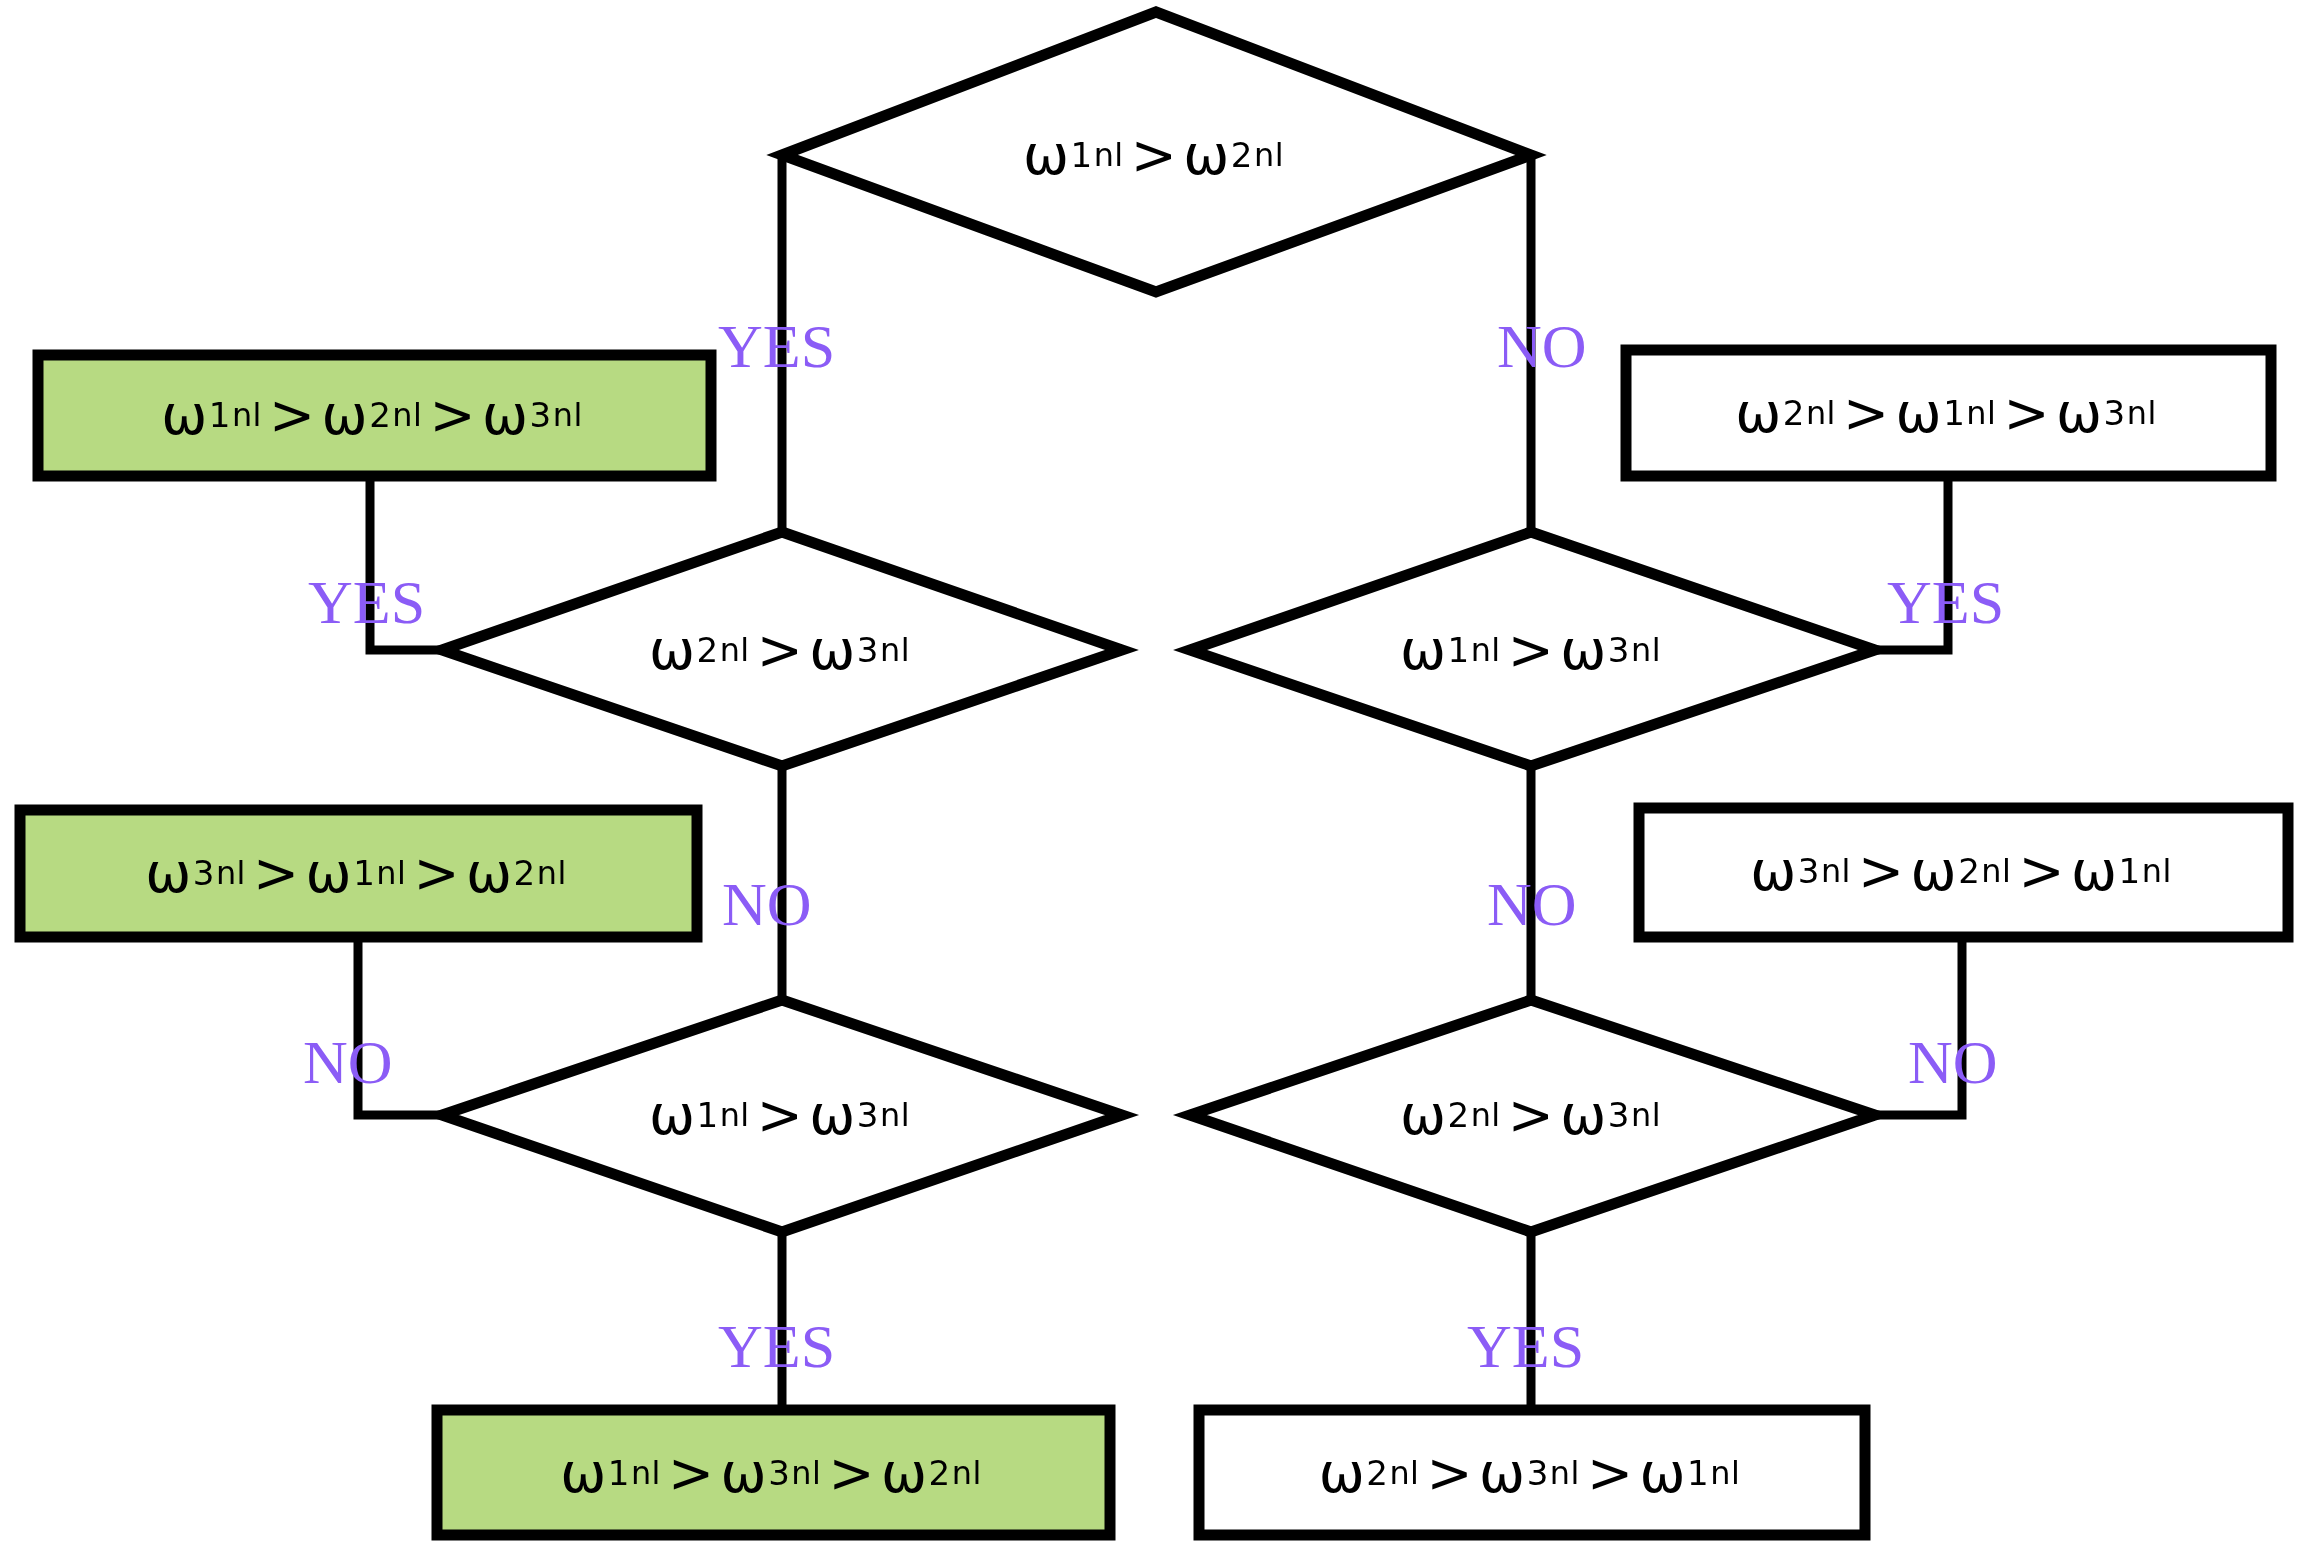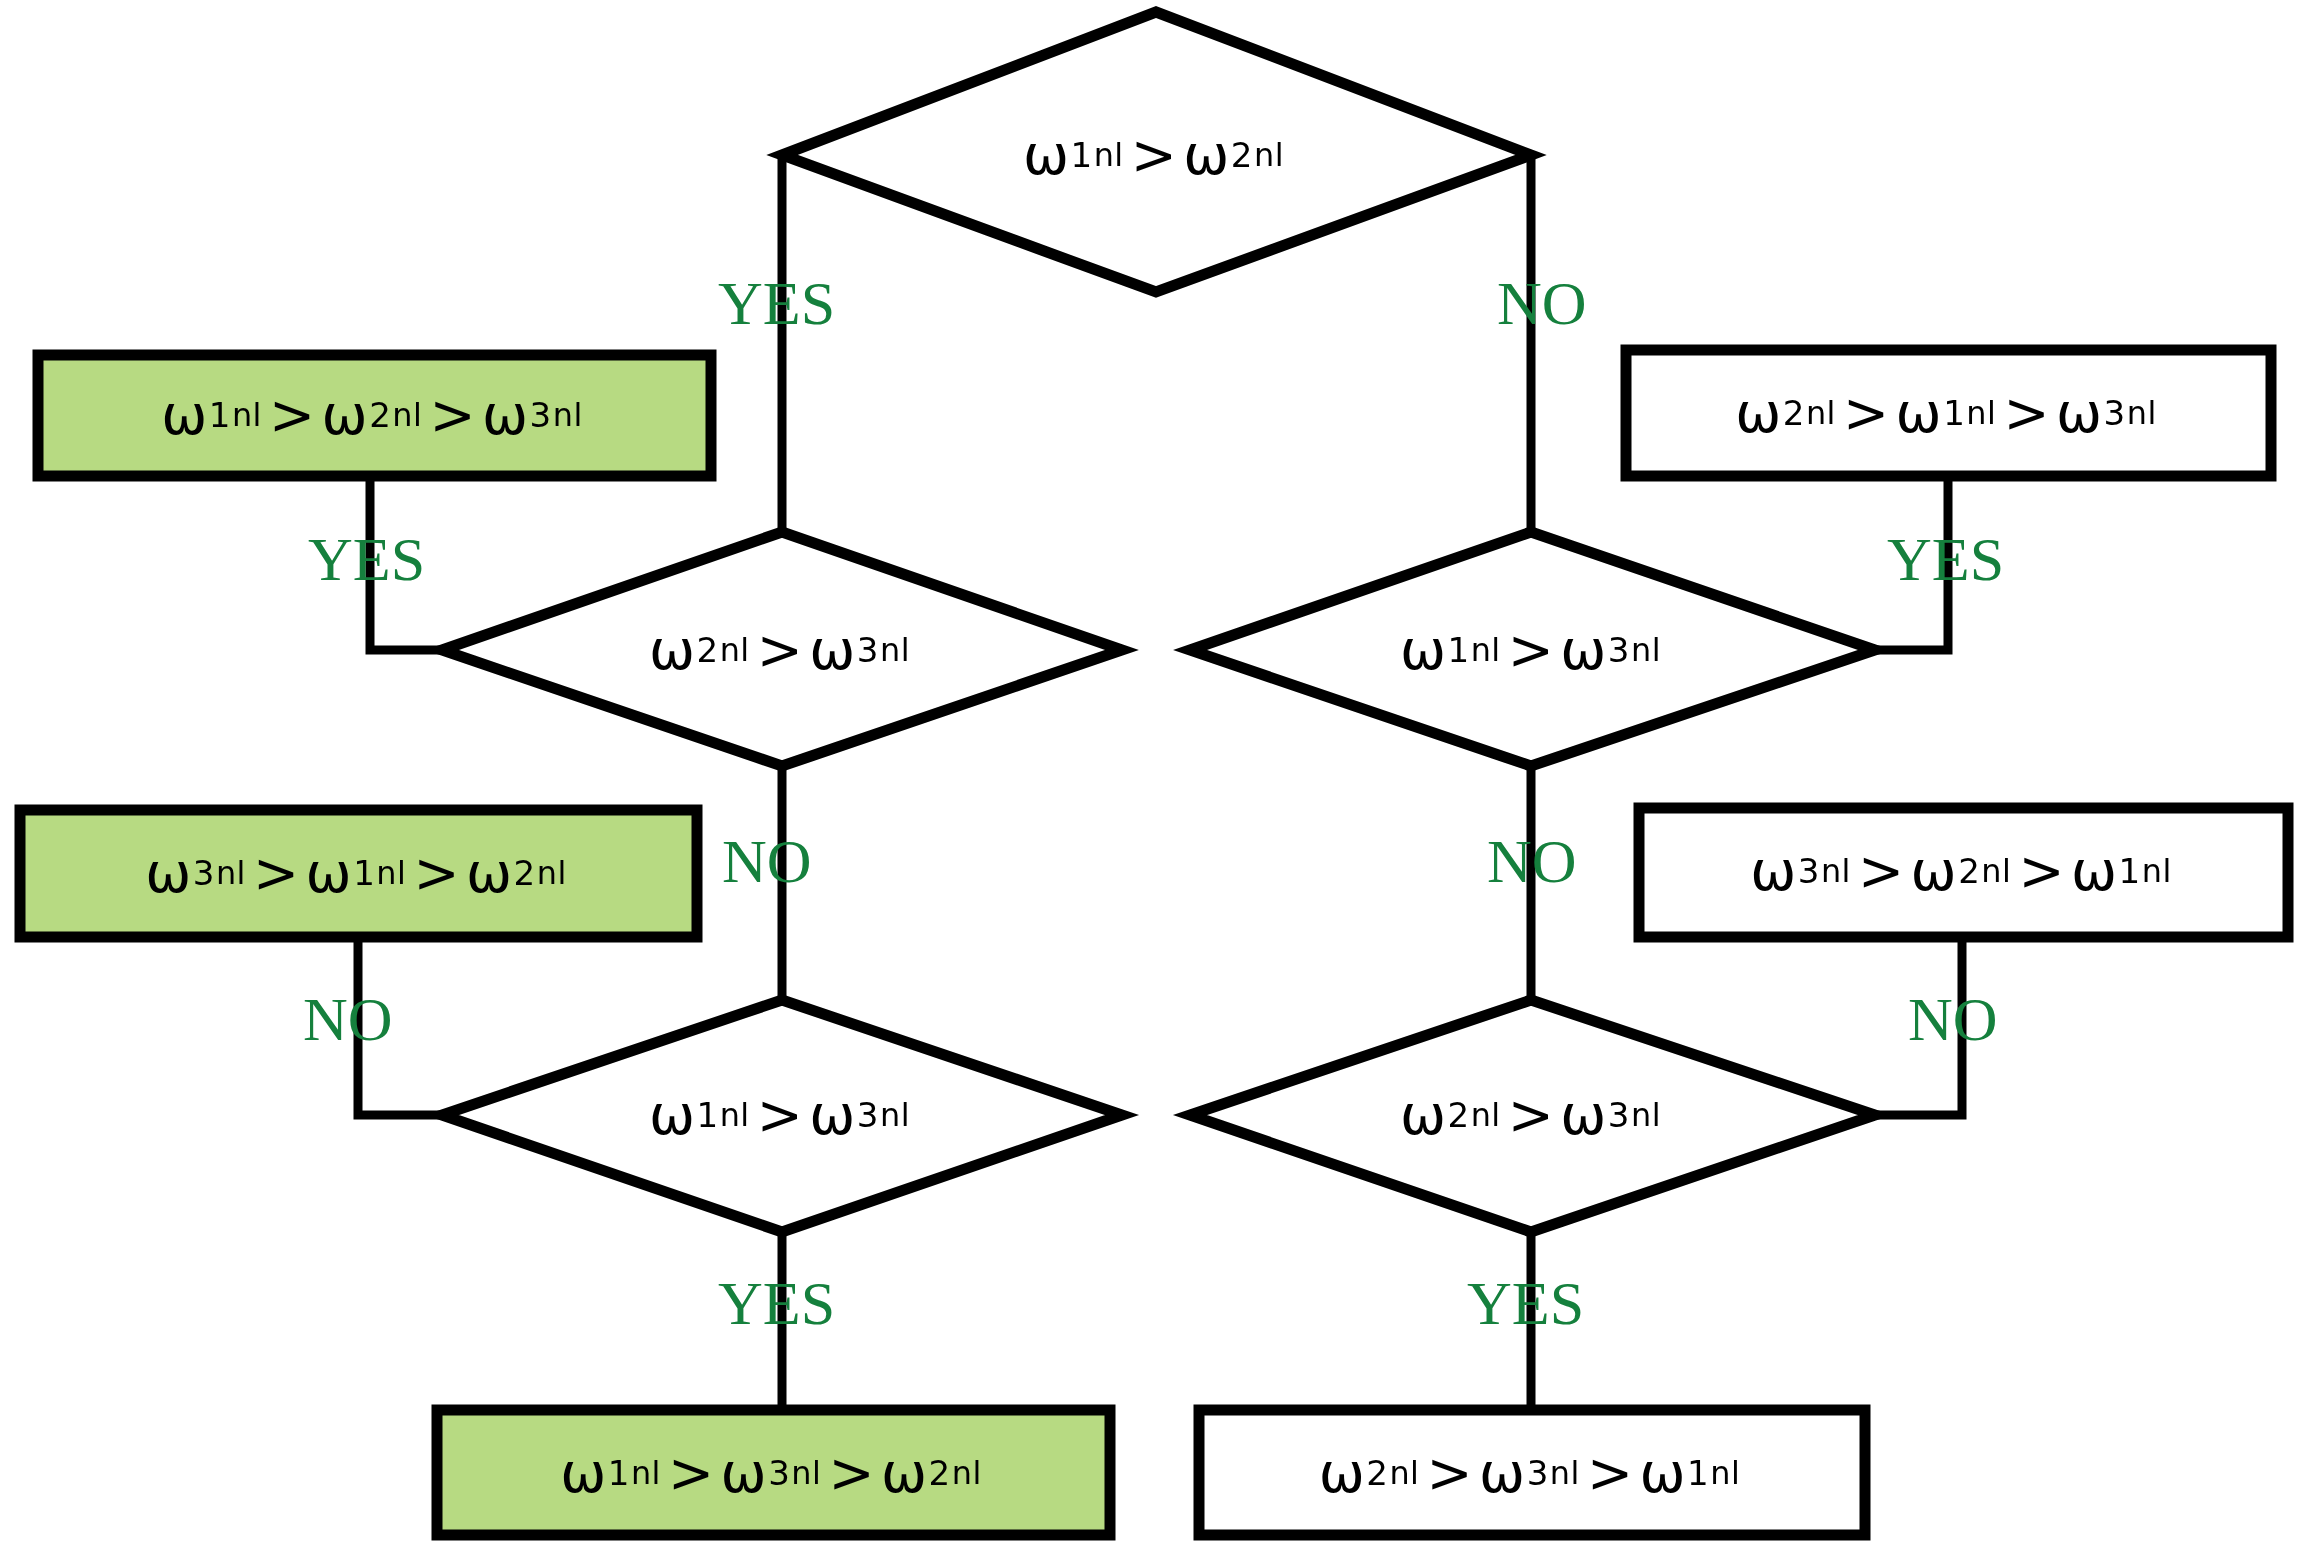--- a/index.html
+++ b/index.html
@@ -80,22 +80,23 @@
     margin-right: 5px;
   }
   .expr .gt {
     margin: 0 6px 0 2px;
   }
   .branch-label {
     position: absolute;
     font-family: "Liberation Serif", serif;
     font-size: 62px;
     line-height: 1;
-    color: #15803d;
+    color: #8b5cf6;
     white-space: nowrap;
+    margin-top: 43px;
   }
 </style>
 </head>
 <body>
 
 <div id="chart-root">
 
   <svg class="flow" viewBox="0 0 2313 1548">
 
     <g>

